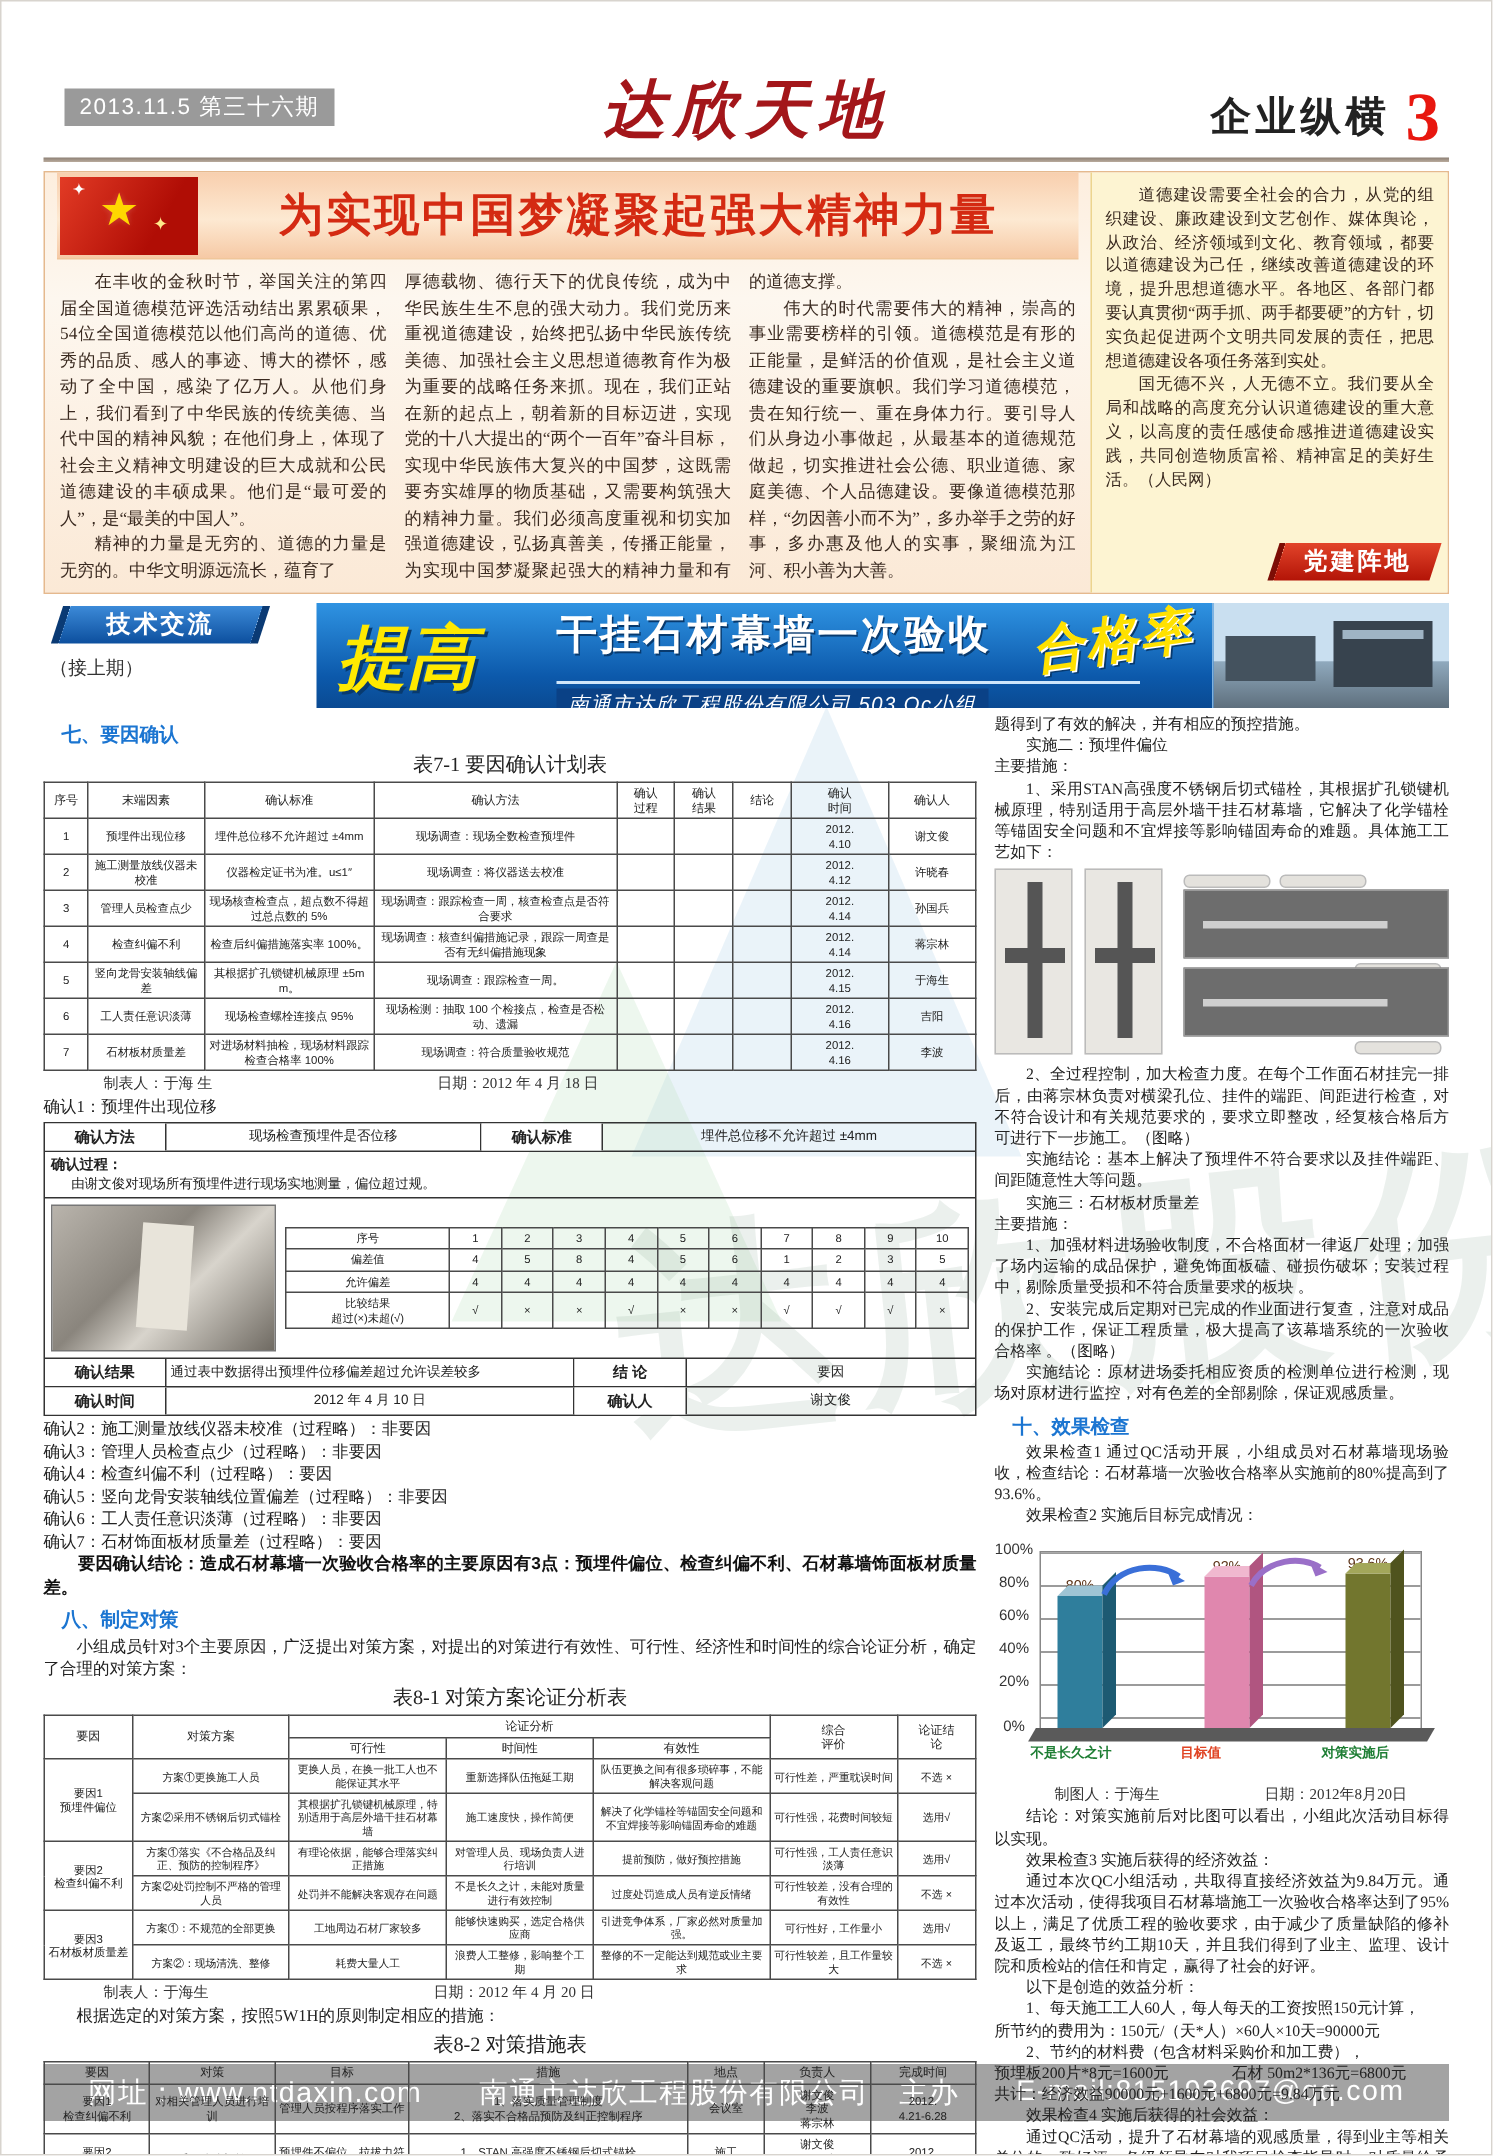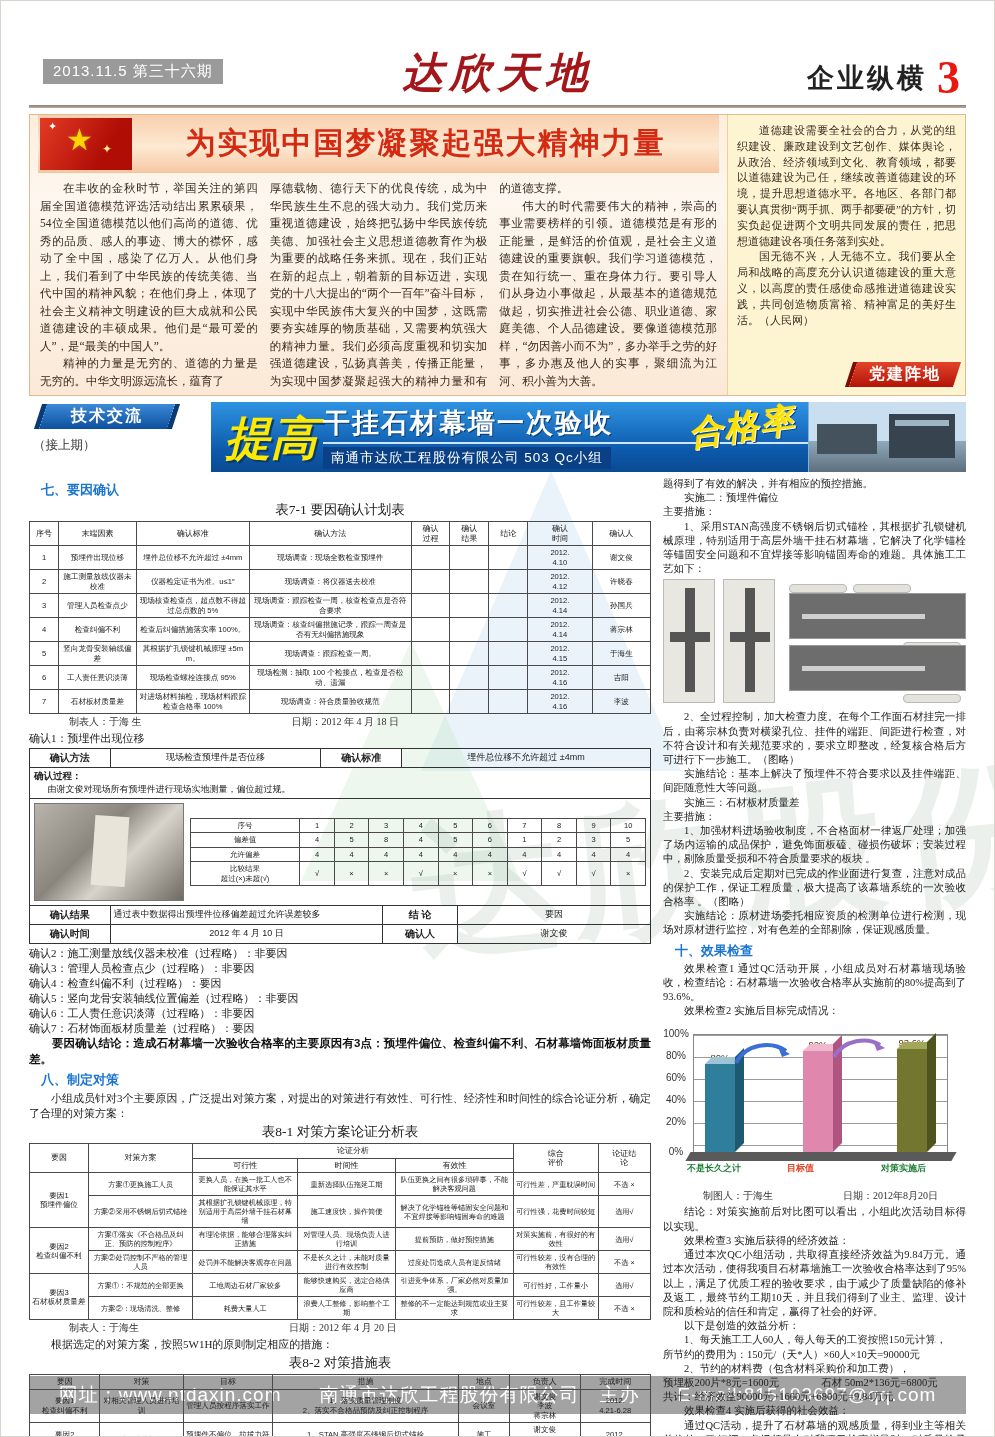--- a/index.html
+++ b/index.html
@@ -32,25 +32,25 @@
   .lead-right .txt p { text-indent:2em; }
   .badge { position:absolute; right:8px; bottom:8px; background:linear-gradient(180deg,#e2442a,#b31407); color:#fff; font-weight:bold; font-size:16px; padding:2px 16px; transform:skewX(-18deg); box-shadow:-4px 0 0 #7c0d05; }
   .badge span { display:inline-block; transform:skewX(18deg); letter-spacing:2px; }
 
   
   .tech-row { display:flex; margin-top:6px; height:70px; }
   .tech-left { width:182px; flex:0 0 auto; padding-top:2px; }
   .tech-tag { width:128px; background:linear-gradient(180deg,#3c8ad8,#0c4f9e); color:#fff; font-weight:bold; font-size:16px; text-align:center; padding:2px 0; transform:skewX(-18deg); margin-left:14px; box-shadow:-5px 0 0 #0a3a74, 5px 0 0 #0a3a74; }
   .tech-tag span { display:inline-block; transform:skewX(18deg); letter-spacing:2px; }
   .tech-cont { font-size:12.5px; color:#333; margin:8px 0 0 4px; font-family:"Liberation Serif",serif; }
-  .qc-banner { flex:1; position:relative; background:linear-gradient(180deg,#2f93e2,#0c59ab 70%,#0a4a92); overflow:hidden; display:flex; }
+  .qc-banner { flex:1; position:relative; background:linear-gradient(180deg,#2f93e2,#0c59ab 70%,#0a4a92); overflow:hidden; display:flex;gap:48px; }
   .qb-tigao { font-size:46px; font-weight:bold; font-style:italic; color:#ffe900; font-family:"Liberation Serif",serif; padding:6px 6px 0 14px; text-shadow:2px 2px 0 #083a6e; flex:0 0 auto; }
   .qb-mid { flex:1; padding-top:3px; }
-  .qb-main { color:#ffffff; font-weight:bold; font-size:27px; letter-spacing:2px; border-bottom:2px solid #cfe6fa; padding-bottom:1px; text-shadow:1px 1px 0 #083a6e; white-space:nowrap; }
-  .qb-sub { margin-top:3px; background:#0a4186; color:#fff; font-size:13.5px; padding:2px 8px; display:inline-block; letter-spacing:1px; }
+  .qb-main { color:#ffffff; font-weight:bold; font-size:27px; letter-spacing:2px; border-bottom:2px solid #cfe6fa; padding-bottom:13px; text-shadow:1px 1px 0 #083a6e; white-space:nowrap; }
+  .qb-sub { margin-top:3px; background:#0a4186; color:#fff; font-size:13.5px; padding:2px 8px; display:inline-block; letter-spacing:1px;font-style:italic; }
   .qb-hgl { position:absolute; right:170px; top:2px; font-size:34px; font-weight:bold; font-style:italic; color:#ffe100; transform:rotate(-8deg); text-shadow:1px 1px 0 #fff,2px 2px 0 #083a6e; letter-spacing:2px; }
   .qb-photo { width:158px; flex:0 0 auto; background:linear-gradient(180deg,#c9dff0 55%,#8fa9bd 56%,#5e6f7d); position:relative; border-left:1px solid #7fb2e0; }
   .qb-photo i { position:absolute; display:block; background:#44525e; }
 
   
   .main { display:flex; gap:12px; margin-top:5px; position:relative; z-index:1; }
   .colL { width:622px; flex:0 0 auto; }
   .colR { flex:1; }
 
   .p-h { color:#1b75d1; font-weight:bold; font-size:13px; margin:4px 0 2px 12px; }
@@ -462,21 +462,21 @@
               <td>可行性强，花费时间较短</td>
               <td>选用√</td>
             </tr>
           <tr>
               <td class="grp" rowspan="2">要因2
 检查纠偏不利</td>
               <td>方案①落实《不合格品及纠正、预防的控制程序》</td>
               <td>有理论依据，能够合理落实纠正措施</td>
               <td>对管理人员、现场负责人进行培训</td>
               <td>提前预防，做好预控措施</td>
-              <td>对策实施前，有很好的有效性</td>
+              <td>可行性强，工人责任意识淡薄</td>
               <td>选用√</td>
             </tr>
           <tr>
               <td>方案②处罚控制不严格的管理人员</td>
               <td>处罚并不能解决客观存在问题</td>
               <td>不是长久之计，未能对质量进行有效控制</td>
               <td>过度处罚造成人员有逆反情绪</td>
               <td>可行性较差，没有合理的有效性</td>
               <td>不选 ×</td>
             </tr>

